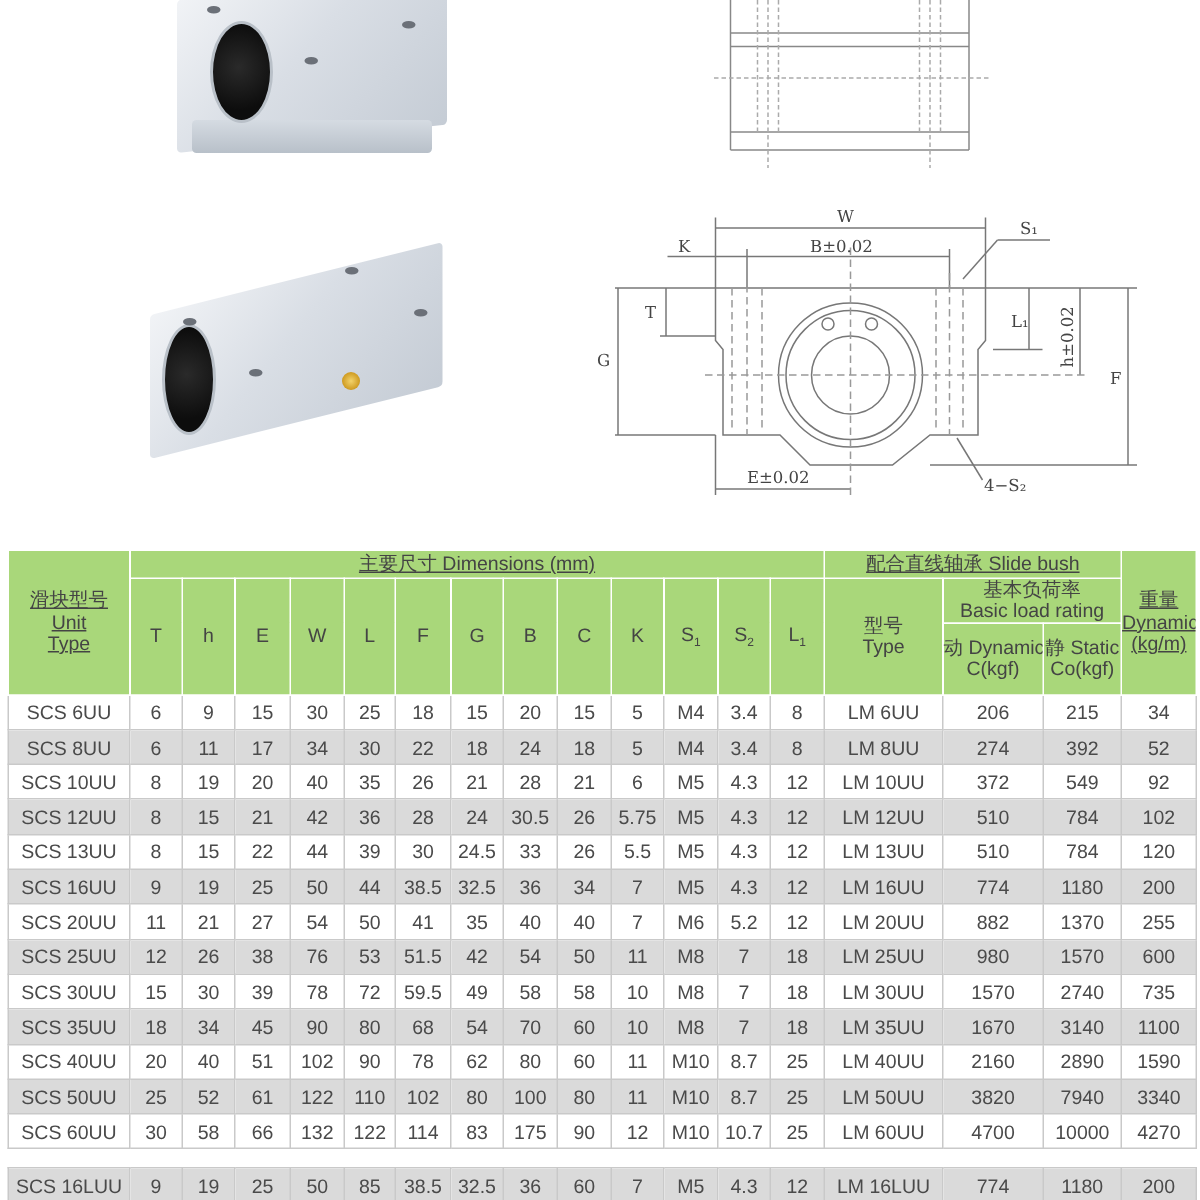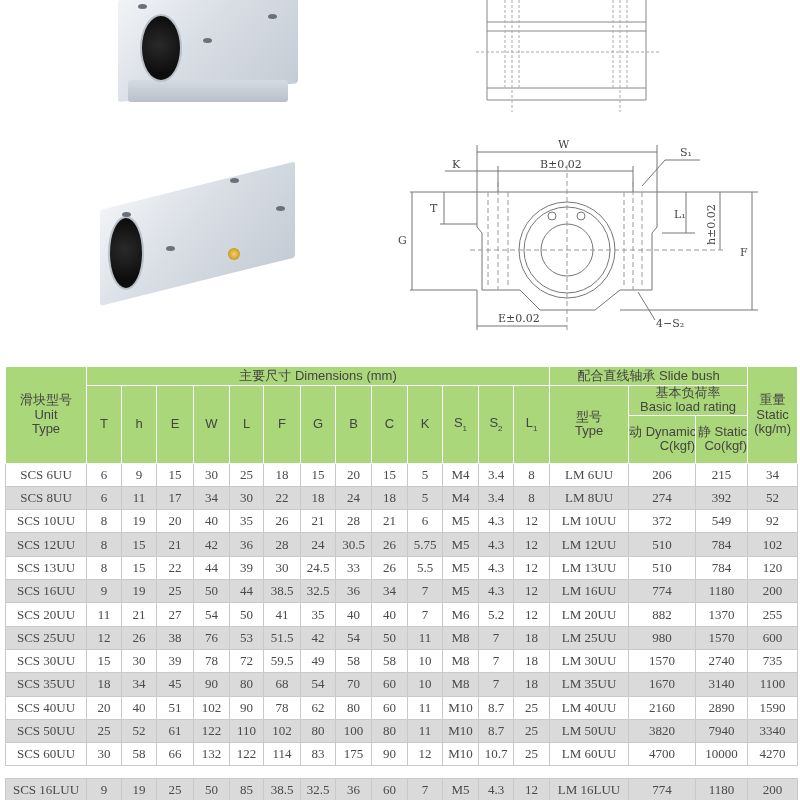--- a/index.html
+++ b/index.html
@@ -10,24 +10,24 @@
   .photo { position:absolute; }
   .block { position:absolute; background:linear-gradient(135deg,#f1f3f6 0%,#d9dee5 45%,#c5ccd5 100%); border-radius:3px; }
   .bore { position:absolute; border-radius:50%; background:radial-gradient(circle at 45% 45%,#2a2a2a 0%,#0d0d0d 70%); border:2px solid #b9c0c8; }
   .hole { position:absolute; width:9px; height:5px; border-radius:50%; background:#6b7078; }
   .nipple { position:absolute; width:12px; height:12px; border-radius:50%; background:radial-gradient(circle,#f3d36b 0%,#c99215 80%); }
 
   
   table.spec { position:absolute; left:5px; top:366px; border-collapse:collapse; table-layout:fixed; width:792px; }
   table.spec td, table.spec th { border:1px solid #c9c9c9; text-align:center; padding:0; font-weight:normal; font-size:13px; color:#4a4a4a; white-space:nowrap; overflow:hidden; }
   table.spec th { background:#a9d77a; border-color:#ffffff; border-width:1px; color:#444; line-height:1.1; }
-  table.spec thead tr.r1 th { height:18px; }
+  table.spec thead tr.r1 th { height:18px;text-decoration:underline; }
   table.spec thead tr.r2 th { height:22px; }
-  table.spec thead tr.r3 th { height:47px;text-align:right; }
-  table.spec tbody tr { height:23.3px;font-family:Liberation Serif, serif; }
+  table.spec thead tr.r3 th { height:47px; }
+  table.spec tbody tr { height:23.3px; }
   table.spec tbody tr.alt td { background:#dadada; }
   table.spec tbody tr td { background:#ffffff; }
   .small { font-size:11px; }
   table.spec2 { top:778px; }
   table.spec2 tr td { background:#dadada !important; height:22px; }
   sub { font-size:8px; vertical-align:sub; }
 </style>
 </head>
 <body>
 
@@ -154,21 +154,21 @@
     <tr class="r1">
       <th rowspan="3">
         <div>滑块型号</div>
         <div>Unit</div>
         <div>Type</div>
       </th>
       <th colspan="13">主要尺寸 Dimensions (mm)</th>
       <th colspan="3">配合直线轴承 Slide bush</th>
       <th rowspan="3">
         <div>重量</div>
-        <div>Static</div>
+        <div>Dynamic</div>
         <div>(kg/m)</div>
       </th>
     </tr>
     <tr class="r2">
       <th rowspan="2">T</th>
       <th rowspan="2">h</th>
       <th rowspan="2">E</th>
       <th rowspan="2">W</th>
       <th rowspan="2">L</th>
       <th rowspan="2">F</th>

